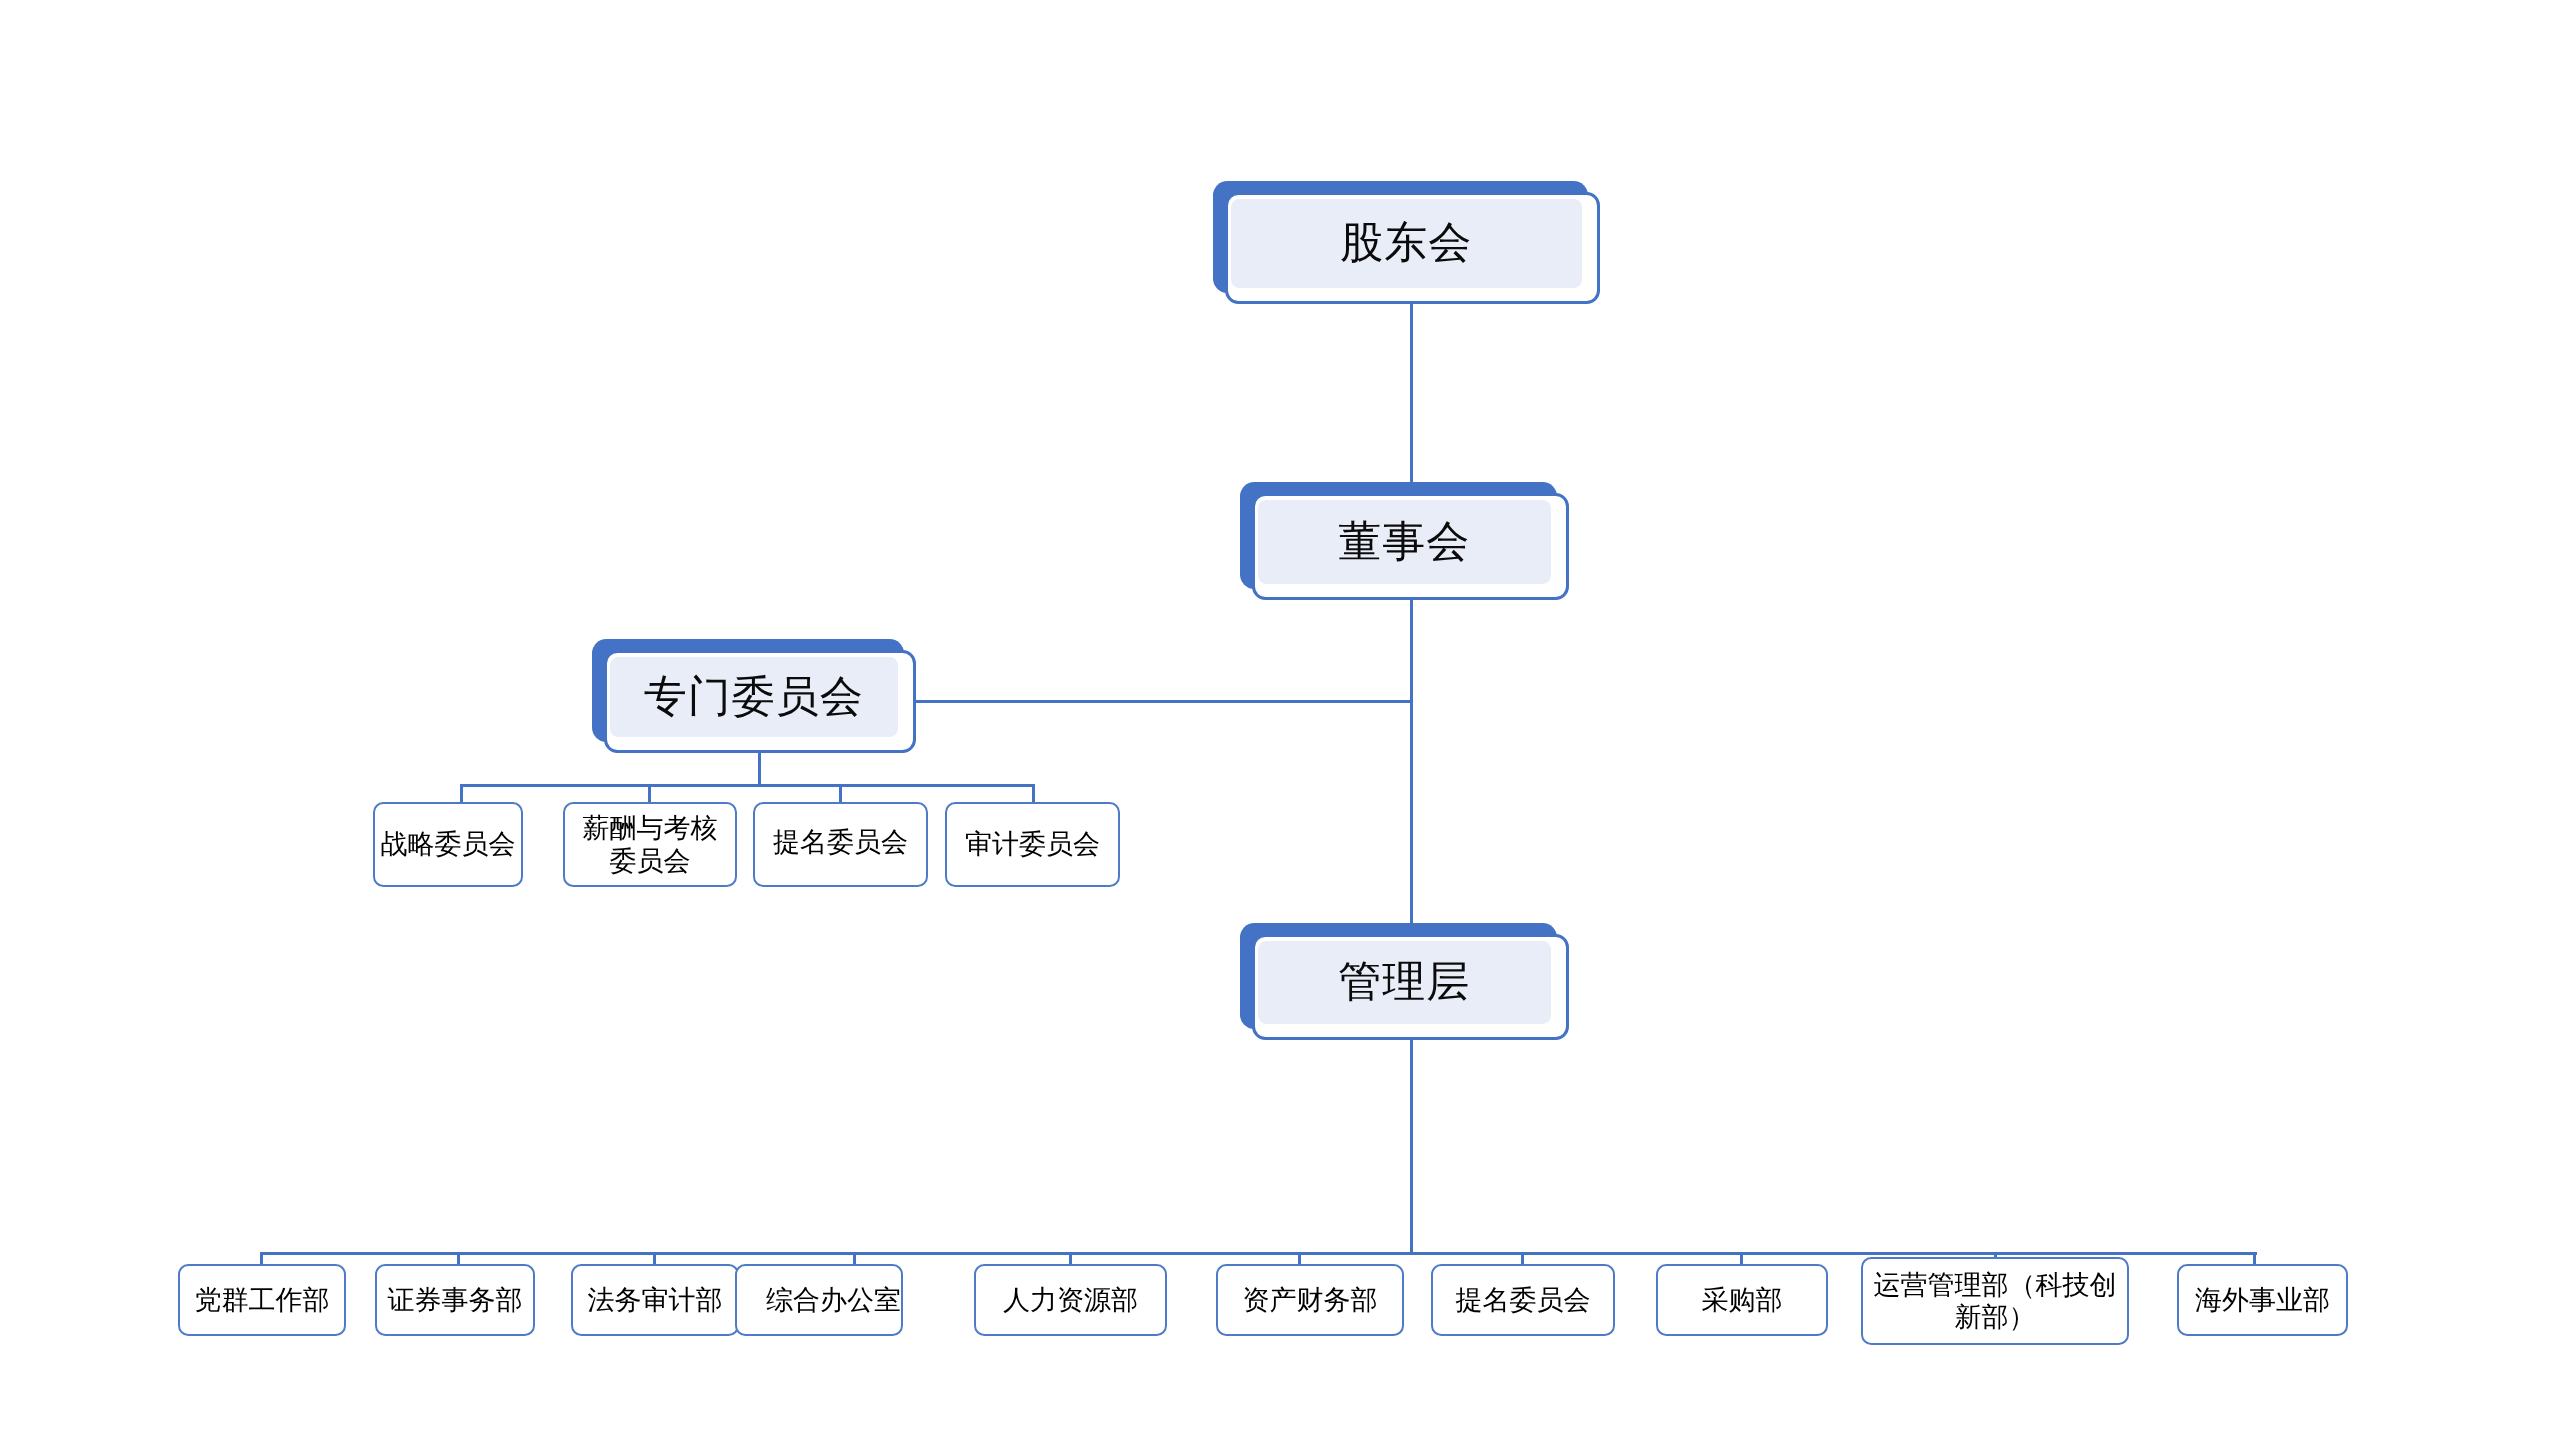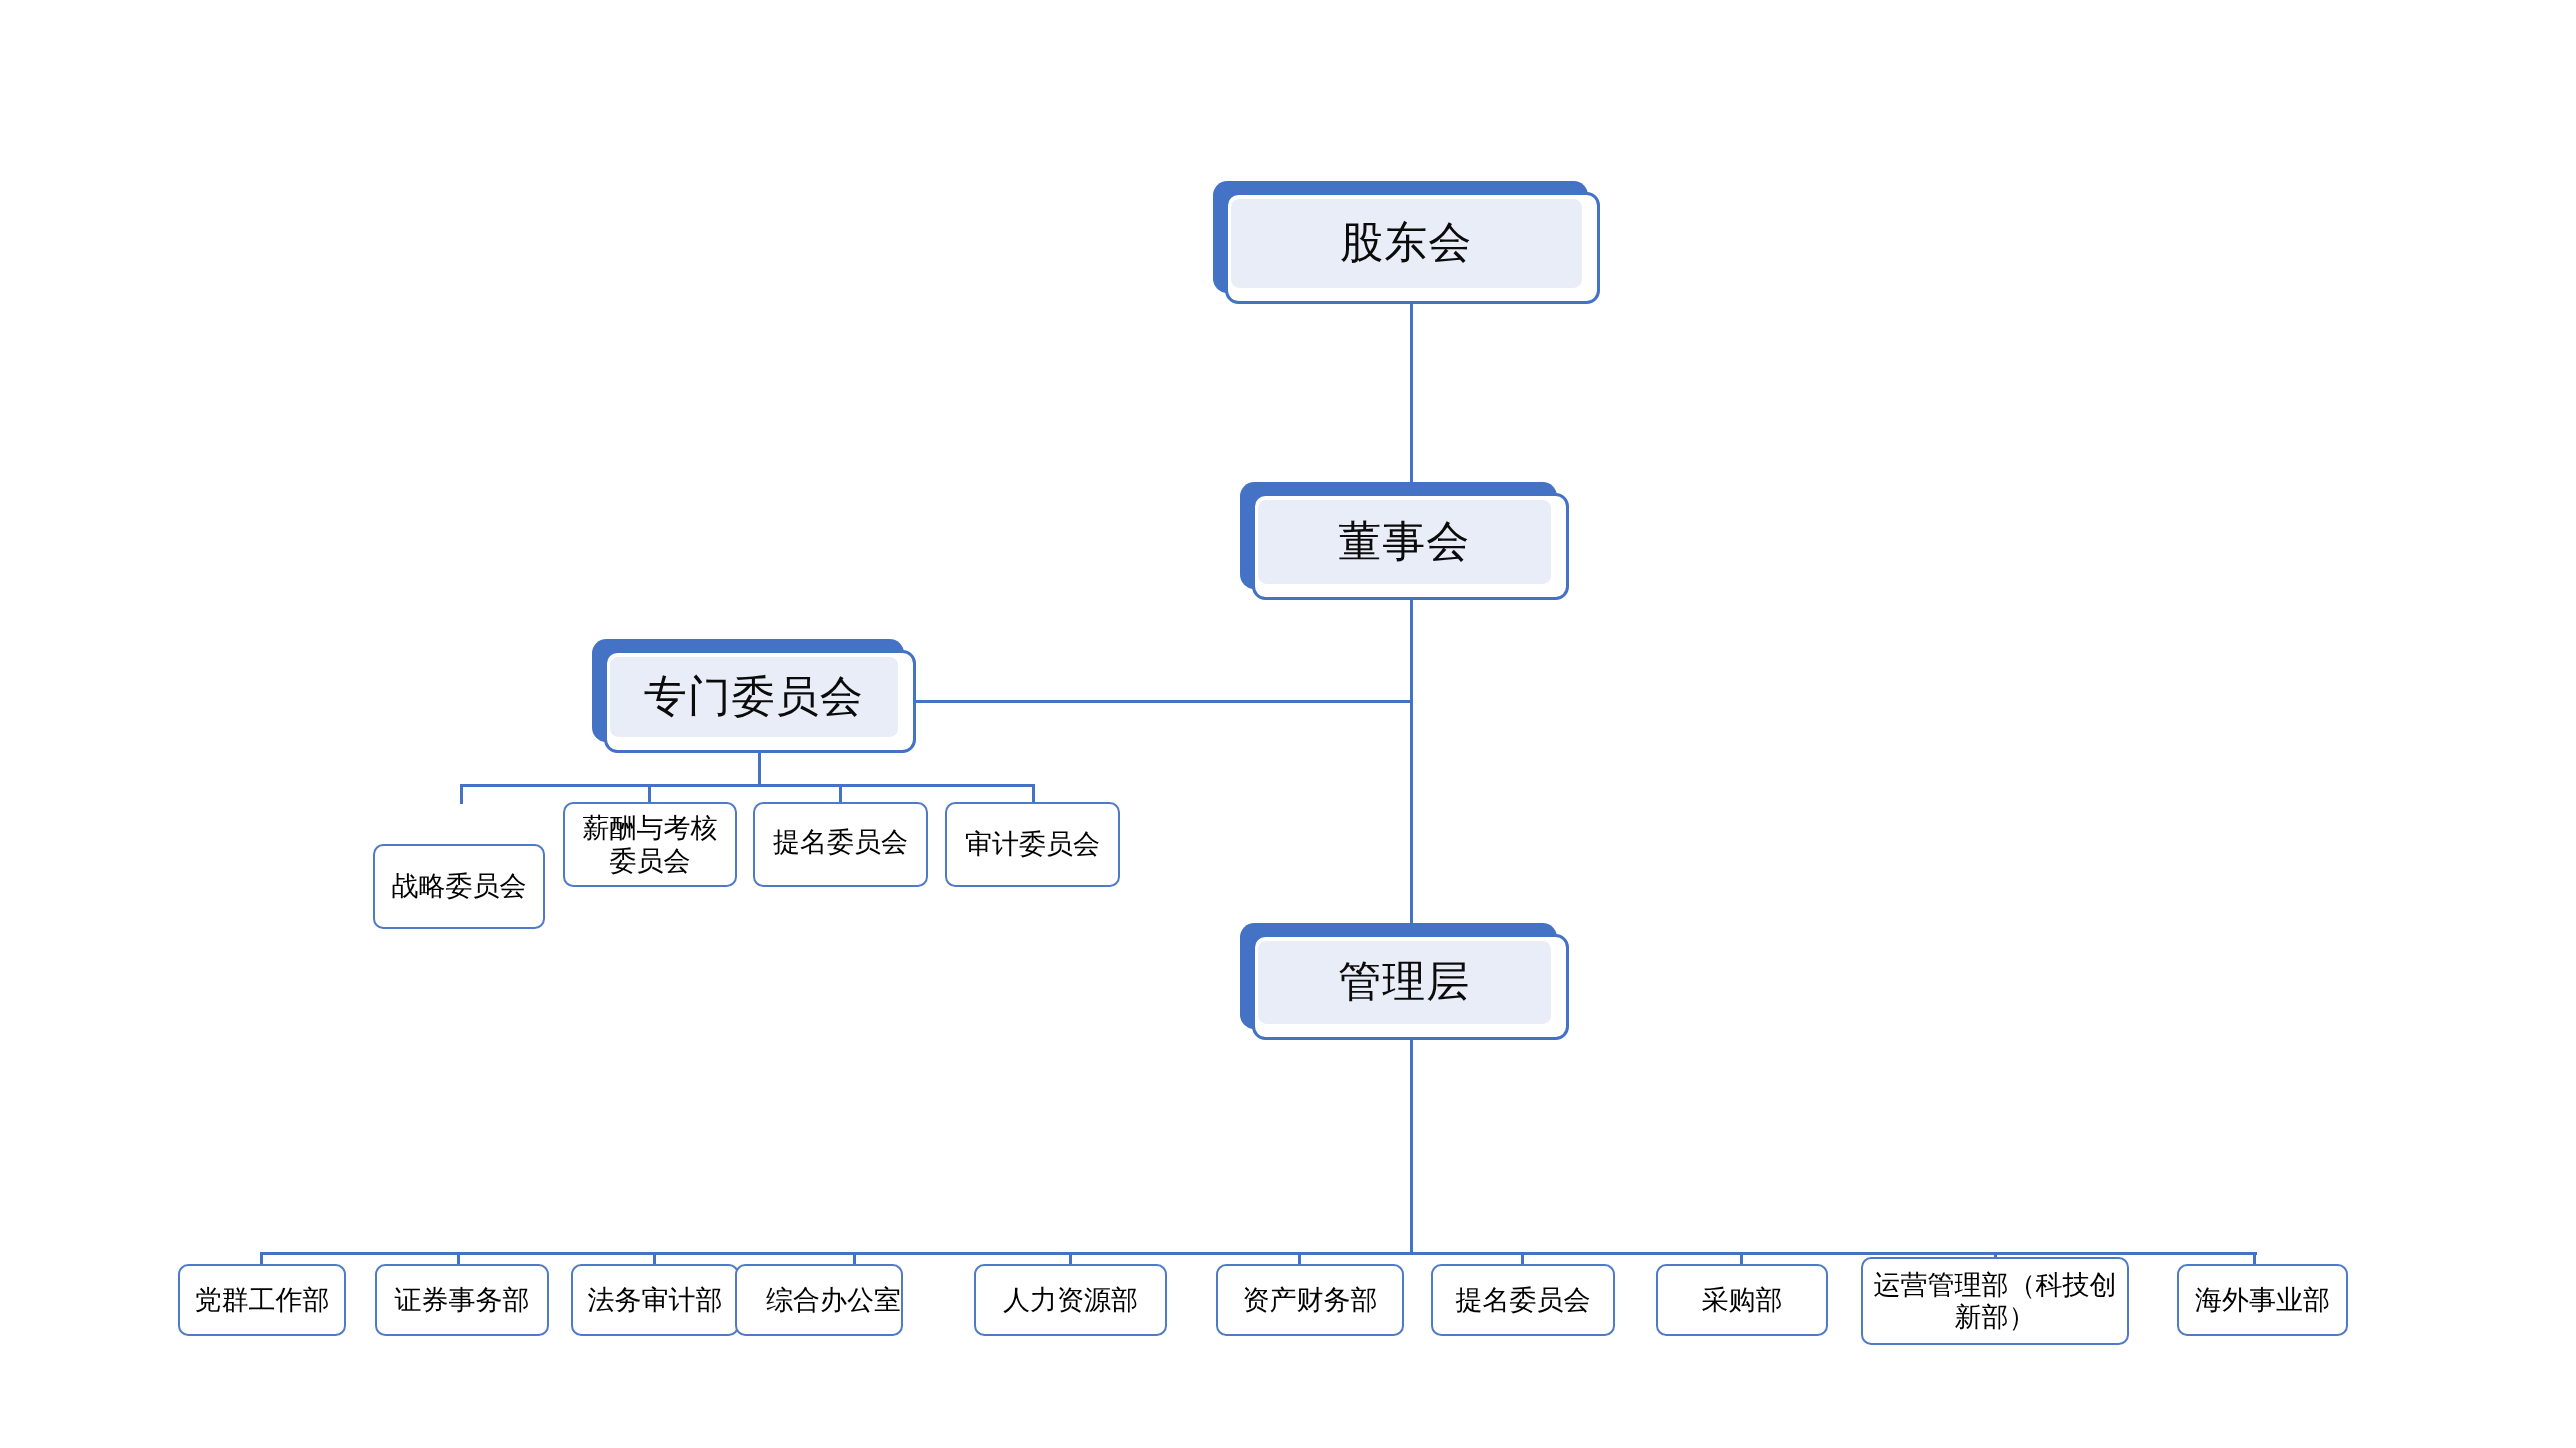--- a/index.html
+++ b/index.html
@@ -102,38 +102,38 @@
   </div>
 
   <div class="big-node" style="left:1252px;top:934px;width:317px;height:106px;">
     <div class="shadow"></div>
     <div class="panel"></div>
     <div class="fillarea">
       <span class="big-label">管理层</span>
     </div>
   </div>
 
-  <div class="small-node" style="left:373px;top:844px;width:172px;height:85px;">
+  <div class="small-node" style="left:373px;top:802px;width:150px;height:85px;">
     <span class="small-label">战略委员会</span>
   </div>
   <div class="small-node" style="left:563px;top:802px;width:174px;height:85px;">
     <span class="small-label">薪酬与考核
 委员会</span>
   </div>
   <div class="small-node" style="left:753px;top:802px;width:175px;height:85px;font-family:Liberation Mono, monospace;">
     <span class="small-label">提名委员会</span>
   </div>
   <div class="small-node" style="left:945px;top:802px;width:175px;height:85px;">
     <span class="small-label">审计委员会</span>
   </div>
 
   <div class="small-node" style="left:178px;top:1264px;width:168px;height:72px;">
     <span class="small-label">党群工作部</span>
   </div>
-  <div class="small-node" style="left:375px;top:1264px;width:174px;height:72px;">
+  <div class="small-node" style="left:375px;top:1264px;width:160px;height:72px;">
     <span class="small-label">证券事务部</span>
   </div>
   <div class="small-node" style="left:571px;top:1264px;width:168px;height:72px;">
     <span class="small-label">法务审计部</span>
   </div>
   <div class="small-node" style="left:735px;top:1264px;width:168px;height:72px;justify-content:flex-end;">
     <span class="small-label">综合办公室</span>
   </div>
   <div class="small-node" style="left:974px;top:1264px;width:193px;height:72px;">
     <span class="small-label">人力资源部</span>

